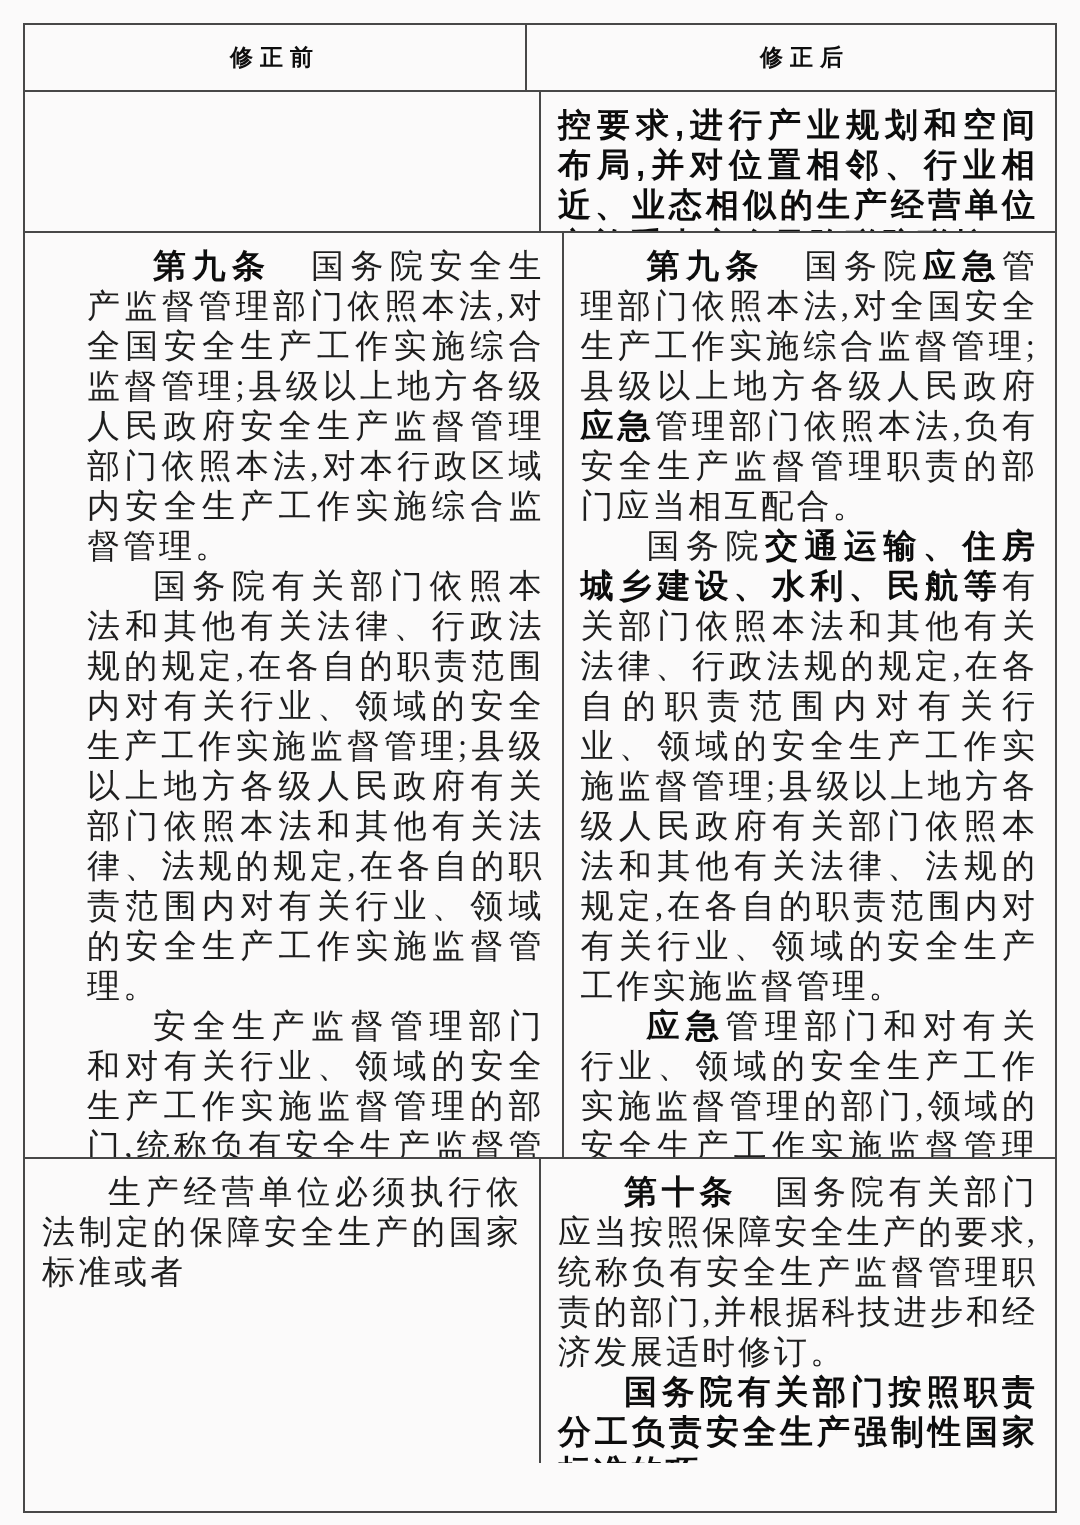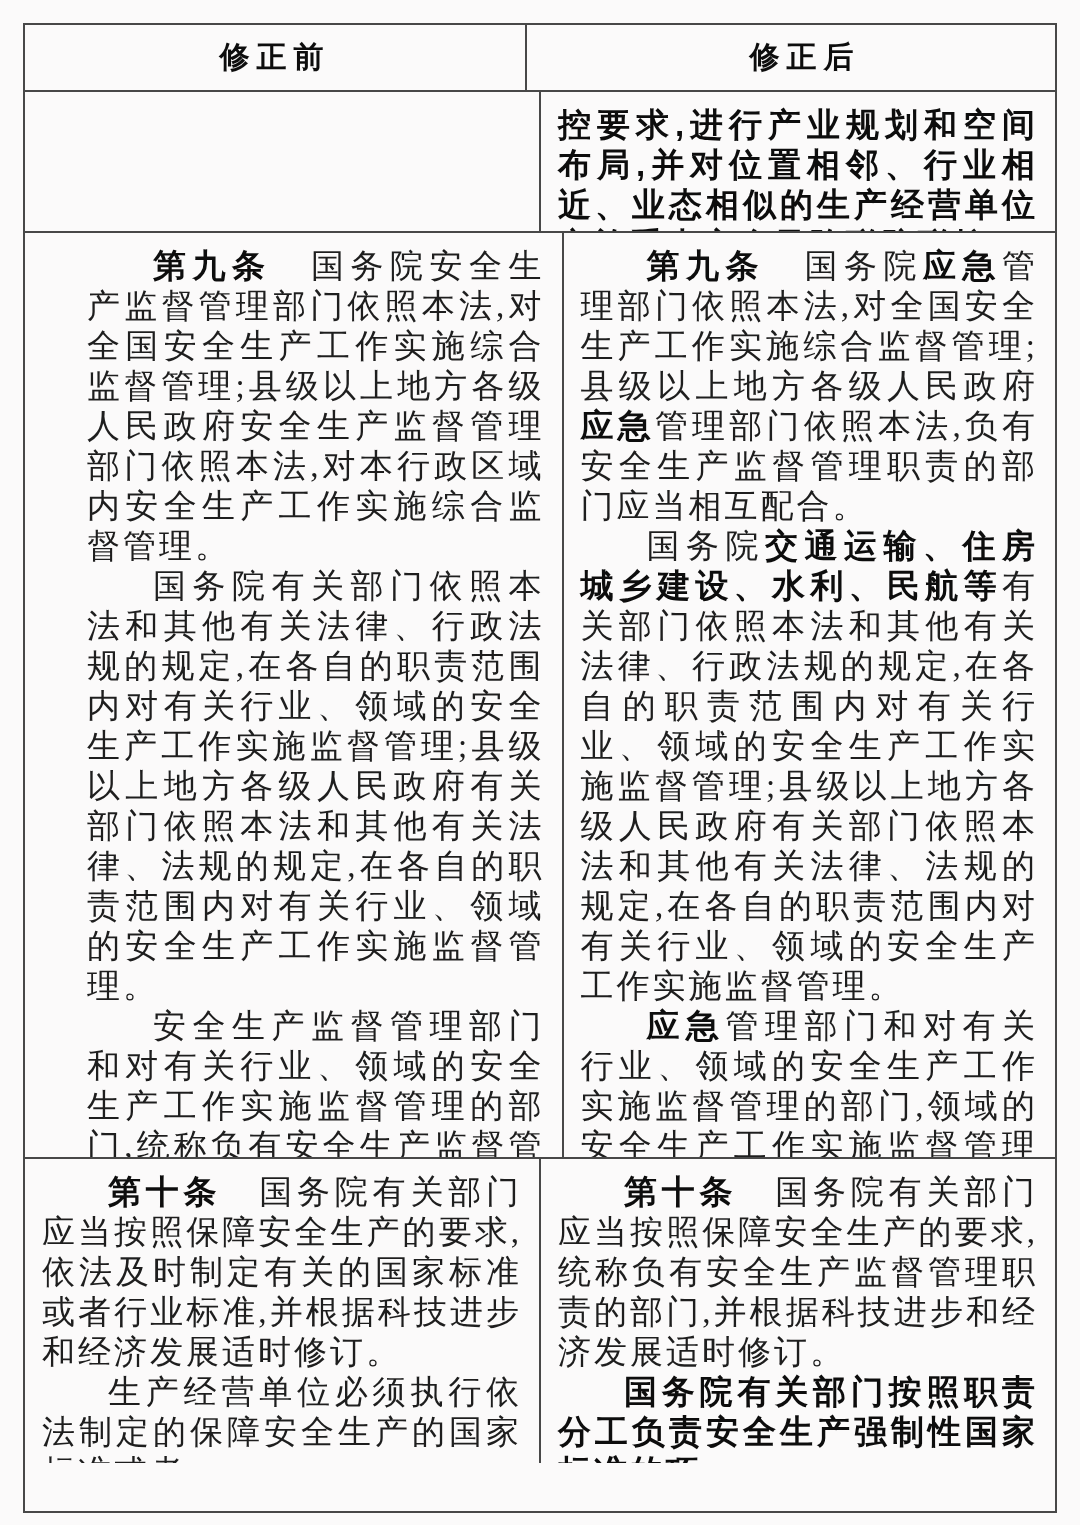--- a/index.html
+++ b/index.html
@@ -31,21 +31,21 @@
   }
   .thead{
     display:flex;
     height:65px;flex:0 0 65px;
   }
   .th{
     flex:1 1 0;
     display:flex;align-items:center;justify-content:center;
     font-family:"Liberation Sans","DejaVu Sans",sans-serif;
     font-weight:700;
-    font-size:30px;
+    font-size:23px;
     letter-spacing:7px;
     color:var(--ink-bold);
   }
   .th + .th{border-left:2px solid var(--border);padding-left:28px;}
   .tr{
     display:flex;
     border-top:2px solid var(--border);
     overflow:hidden;
   }
   .tr:nth-child(1){height:141px;flex:0 0 187px;}
@@ -95,21 +95,20 @@
             <p class="para indent"><span class="run">安全生产监督管理部门和对有关行业、领域的安全生产工作实施监督管理的部门,统称负有安全生产监督管理职责的部门。</span></p>
           </div>
           <div class="td">
             <p class="para indent"><span class="run bold">第九条</span><span class="run">　国务院</span><span class="run bold">应急</span><span class="run">管理部门依照本法,对全国安全生产工作实施综合监督管理;县级以上地方各级人民政府</span><span class="run bold">应急</span><span class="run">管理部门依照本法,负有安全生产监督管理职责的部门应当相互配合。</span></p>
             <p class="para indent"><span class="run">国务院</span><span class="run bold">交通运输、住房城乡建设、水利、民航等</span><span class="run">有关部门依照本法和其他有关法律、行政法规的规定,在各自的职责范围内对有关行业、领域的安全生产工作实施监督管理;县级以上地方各级人民政府有关部门依照本法和其他有关法律、法规的规定,在各自的职责范围内对有关行业、领域的安全生产工作实施监督管理。</span></p>
             <p class="para indent"><span class="run bold">应急</span><span class="run">管理部门和对有关行业、领域的安全生产工作实施监督管理的部门,领域的安全生产工作实施监督管理的部门。</span><span class="run bold">负有安全生产监督管理职责的部门应当相互配合、齐抓共管、信息共享,依法加强安全生产监督管理工作。</span></p>
           </div>
         </div>
         <div class="tr">
           <div class="td">
-            <p class="para indent"><span class="run bold">第十条</span><span class="run">　国务院有关部门应当按照保障安全生产的要求,依法及时制定有关的国家标准或者行业标准,并根据科技进步和经济发展适时修订。</span></p>
             <p class="para indent"><span class="run">生产经营单位必须执行依法制定的保障安全生产的国家标准或者</span></p>
           </div>
           <div class="td">
             <p class="para indent"><span class="run bold">第十条</span><span class="run">　国务院有关部门应当按照保障安全生产的要求,统称负有安全生产监督管理职责的部门,并根据科技进步和经济发展适时修订。</span></p>
             <p class="para indent"><span class="run bold">国务院有关部门按照职责分工负责安全生产强制性国家标准的项</span></p>
           </div>
         </div>
       </div>
   </div>
 </div>

